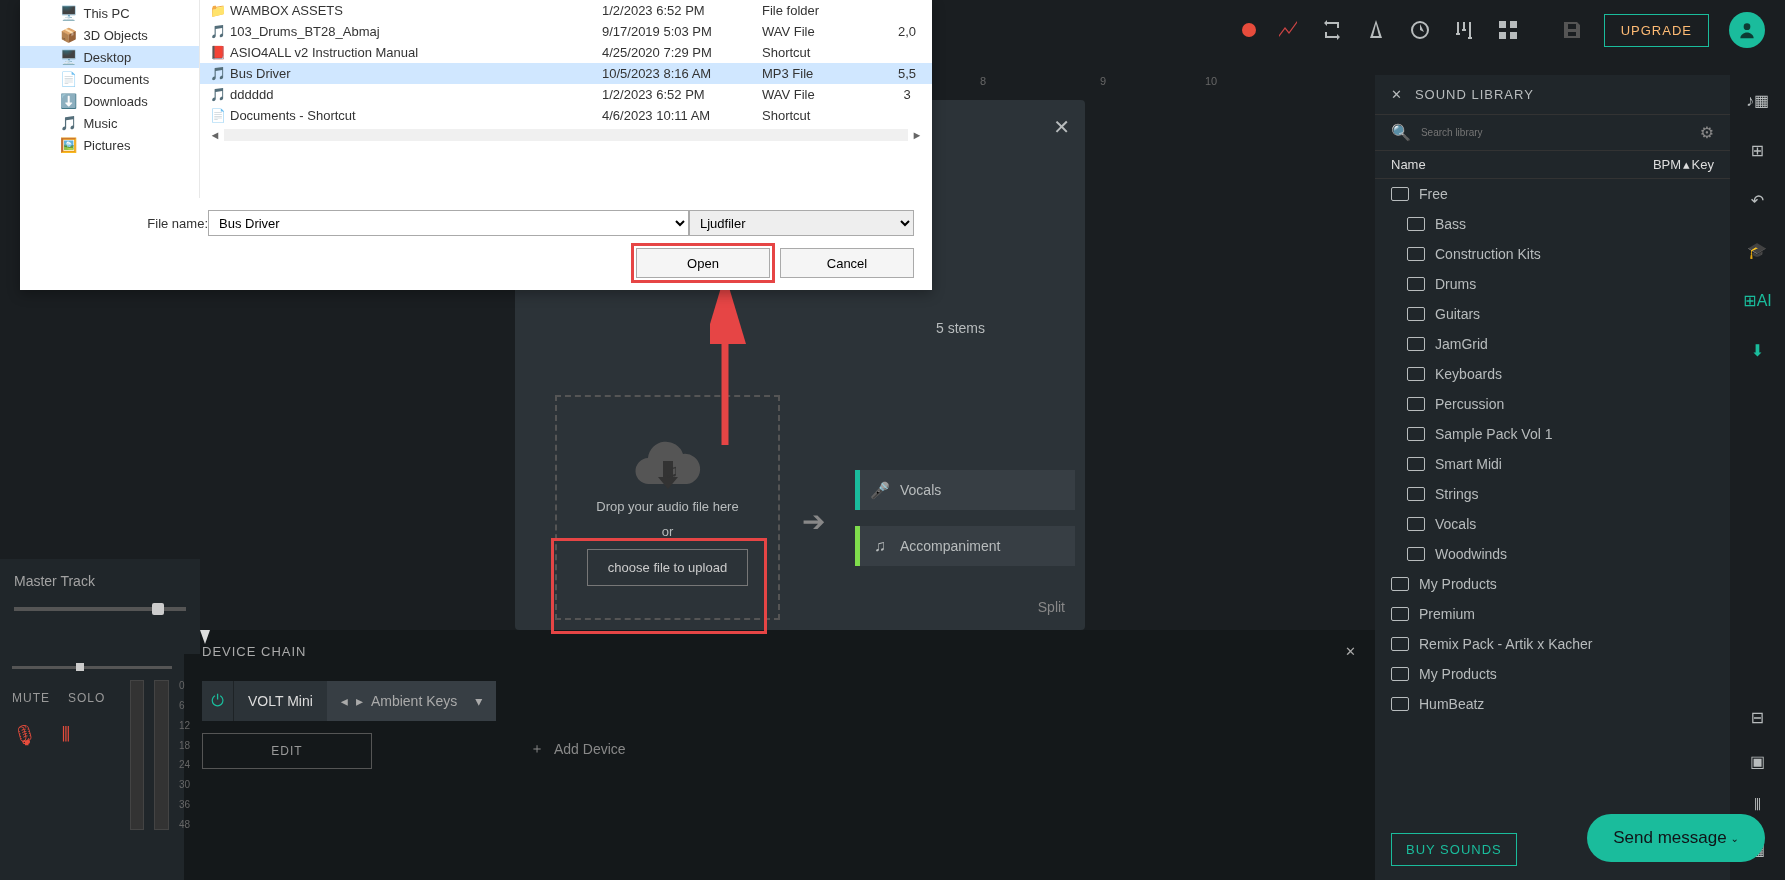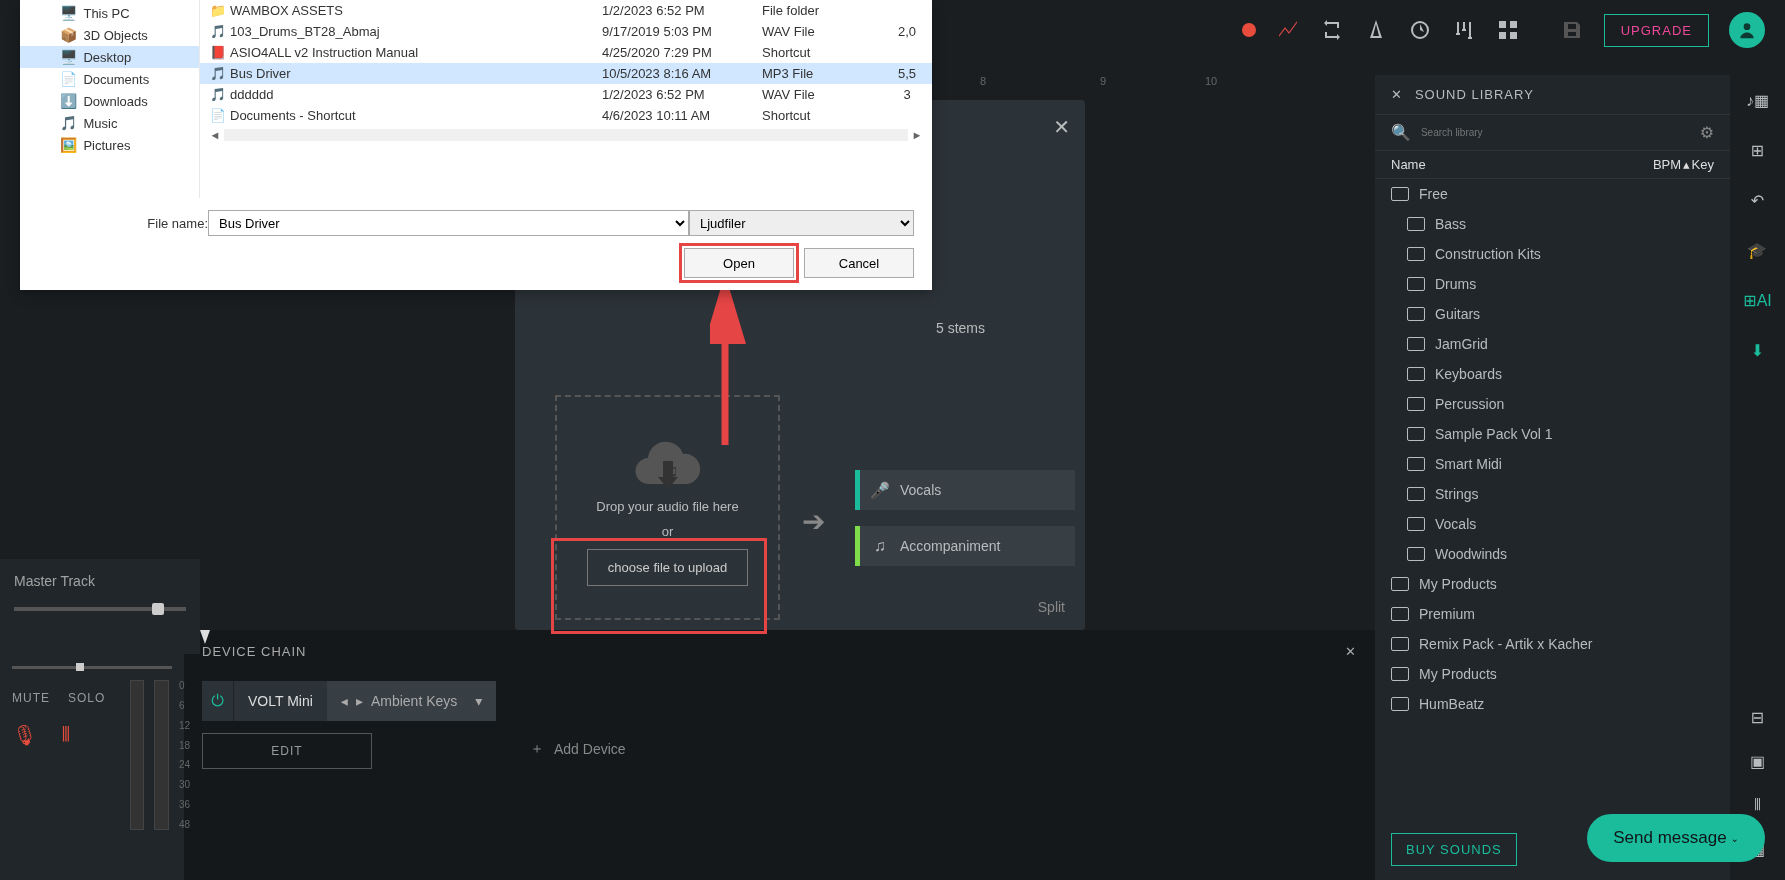--- a/index.html
+++ b/index.html
@@ -2,21 +2,21 @@
 <html><head>
 <meta charset="utf-8">
 <style>
 * { margin: 0; padding: 0; box-sizing: border-box; font-family: -apple-system, BlinkMacSystemFont, "Segoe UI", Arial, sans-serif; }
 body { background: #1a1e21; width: 1785px; height: 880px; overflow: hidden; position: relative; color: #b8bcbd; }
 
 
 .top-toolbar { position: absolute; top: 0; right: 0; height: 60px; display: flex; align-items: center; gap: 20px; padding: 0 20px; z-index: 5; }
 .top-icon { width: 24px; height: 24px; fill: #b8bcbd; cursor: pointer; }
 .rec-dot { width: 14px; height: 14px; background: #e74c3c; border-radius: 50%; }
-.upgrade-btn { border: 1px solid #1abc9c; color: #ec4899; padding: 8px 16px; background: transparent; font-size: 13px; letter-spacing: 1px; }
+.upgrade-btn { border: 1px solid #1abc9c; color: #fdba74; padding: 8px 16px; background: transparent; font-size: 13px; letter-spacing: 1px; }
 .avatar { width: 36px; height: 36px; background: #1abc9c; border-radius: 50%; display: flex; align-items: center; justify-content: center; }
 
 
 .file-dialog { position: absolute; top: 0; left: 20px; width: 912px; height: 290px; background: #fff; z-index: 100; box-shadow: 0 4px 12px rgba(0,0,0,0.3); display: flex; flex-direction: column; }
 .dlg-body { display: flex; flex: 1; overflow: hidden; }
 .dlg-tree { width: 180px; border-right: 1px solid #e8e8e8; padding: 2px 0; font-size: 13px; color: #333; }
 .tree-item { padding: 3px 0 3px 40px; display: flex; align-items: center; gap: 6px; cursor: pointer; }
 .tree-item.sel { background: #d0e7ff; }
 .tree-icon { font-size: 14px; }
 .dlg-list { flex: 1; position: relative; }
@@ -30,21 +30,21 @@
 .col-size { width: 30px; text-align: center; }
 .list-scroll-row { display: flex; align-items: center; padding: 0 6px; height: 18px; }
 .scroll-arrow { width: 18px; text-align: center; color: #666; font-size: 11px; }
 .scroll-track { flex: 1; height: 12px; background: #f0f0f0; }
 .dlg-footer { padding: 12px 18px; background: #fff; }
 .fn-row { display: flex; align-items: center; margin-bottom: 12px; }
 .fn-label { width: 170px; text-align: right; font-size: 13px; color: #333; }
 .fn-input { flex: 1; height: 26px; border: 1px solid #aaa; padding: 0 6px; font-size: 13px; background: #fff; }
 .fn-select { width: 225px; height: 26px; border: 1px solid #aaa; padding: 0 6px; font-size: 13px; background: #eee; }
 .dlg-btn-row { display: flex; justify-content: flex-end; gap: 10px; }
-.dlg-btn { width: 110px; height: 30px; border: 1px solid #aaa; background: #f5f5f5; font-size: 13px; }
+.dlg-btn { width: 134px; height: 30px; border: 1px solid #aaa; background: #f5f5f5; font-size: 13px; }
 .highlight-red { outline: 3px solid #e64545; outline-offset: 2px; }
 
 
 .red-arrow { position: absolute; top: 290px; left: 710px; z-index: 99; }
 
 
 .upload-panel { position: absolute; top: 100px; left: 515px; width: 570px; height: 530px; background: #2c3338; border-radius: 4px; z-index: 10; }
 .up-close { position: absolute; top: 15px; right: 15px; color: #b8bcbd; font-size: 20px; cursor: pointer; }
 .up-stems { position: absolute; top: 220px; right: 100px; color: #b8bcbd; font-size: 14px; }
 .dropzone { position: absolute; top: 295px; left: 40px; width: 225px; height: 225px; border: 2px dashed #555; display: flex; flex-direction: column; align-items: center; justify-content: center; gap: 10px; }

